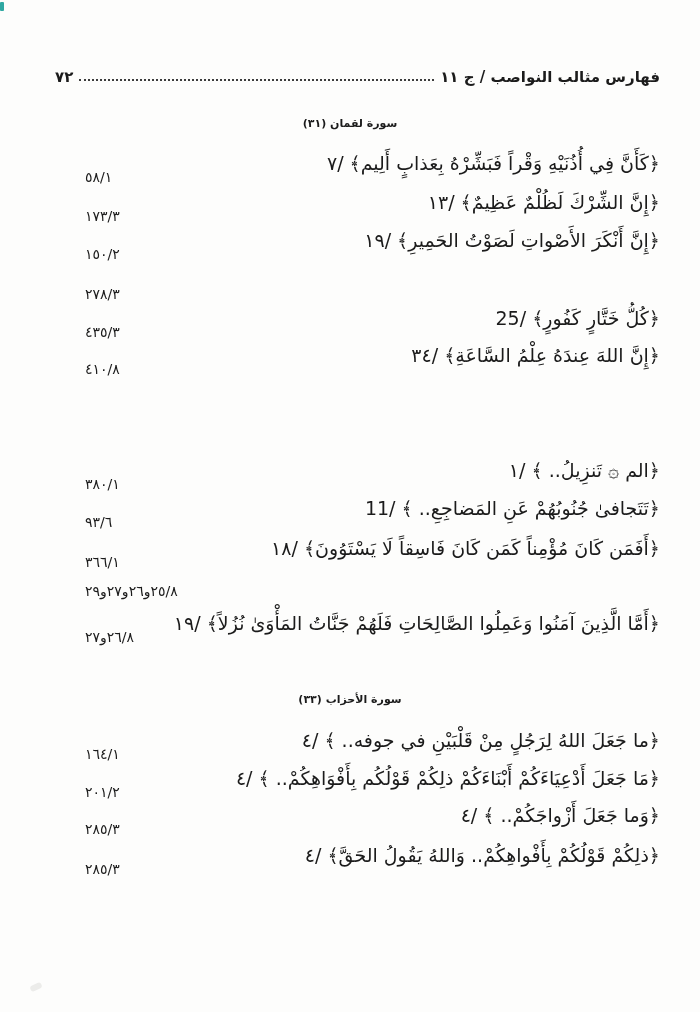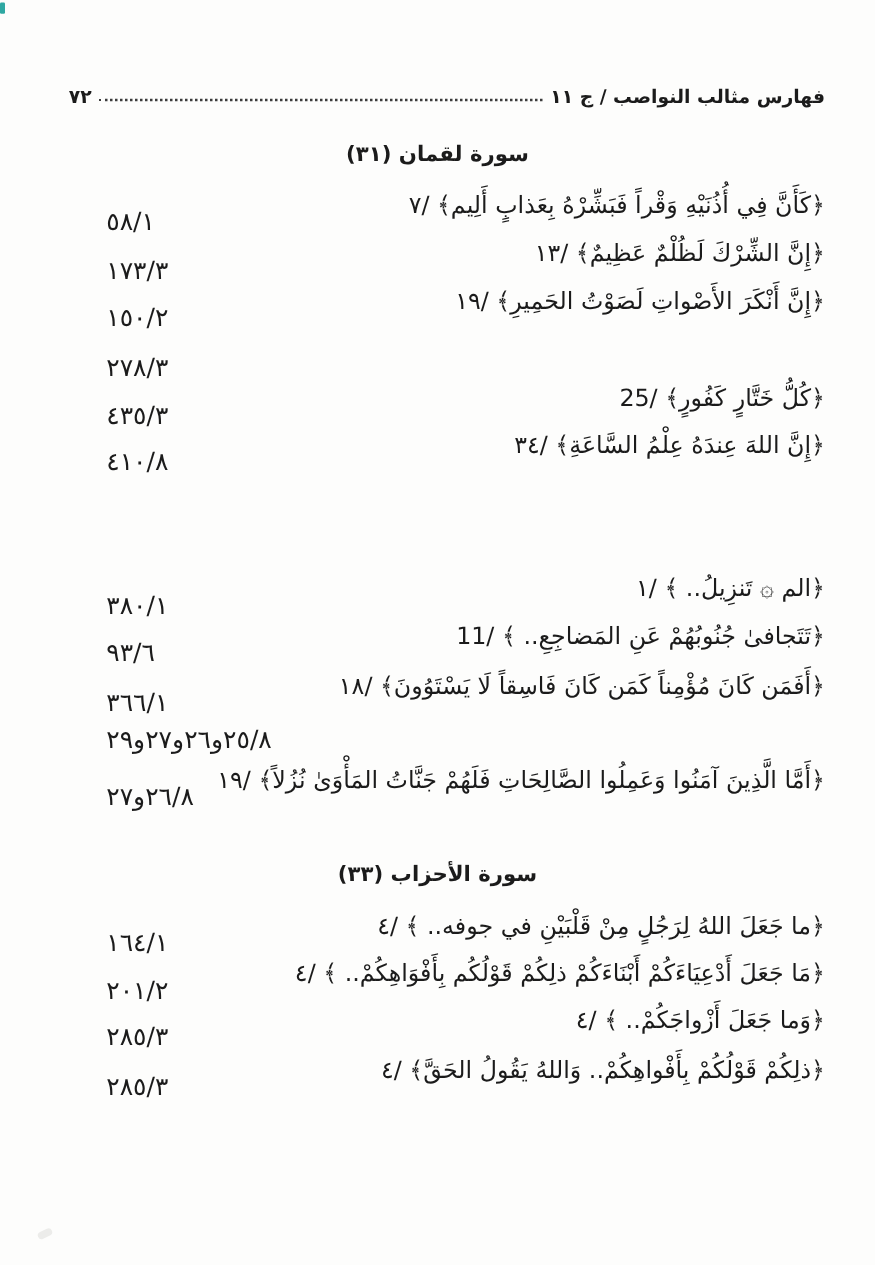--- a/index.html
+++ b/index.html
@@ -27,36 +27,36 @@
     flex:1 1 auto;
     border-bottom:2px dotted #3c3c3c;
     margin:0 6px 7px 6px;
     height:0;
   }
   .running-head .folio{flex:0 0 auto;padding-bottom:2px;}
   
   .sura-heading{
     position:absolute;left:0;right:0;height:28px;line-height:28px;
     text-align:center;
-    font-size:17px;font-weight:bold;
+    font-size:11px;font-weight:bold;
     white-space:nowrap;
   }
   
   .row{
     position:absolute;left:85px;right:40px;height:40px;
     display:flex;justify-content:space-between;align-items:center;
     direction:rtl;
   }
   .verse{
     font-size:19px;
     white-space:nowrap;
     letter-spacing:0;
   }
   .ref{
-    font-size:20px;
+    font-size:14px;
     white-space:nowrap;
     direction:rtl;
     margin-top:27px;
   }
   
   .artifact-top{
     position:absolute;left:0;top:2px;width:4px;height:9px;
     border-radius:1px;
   }
   .artifact-bottom{

